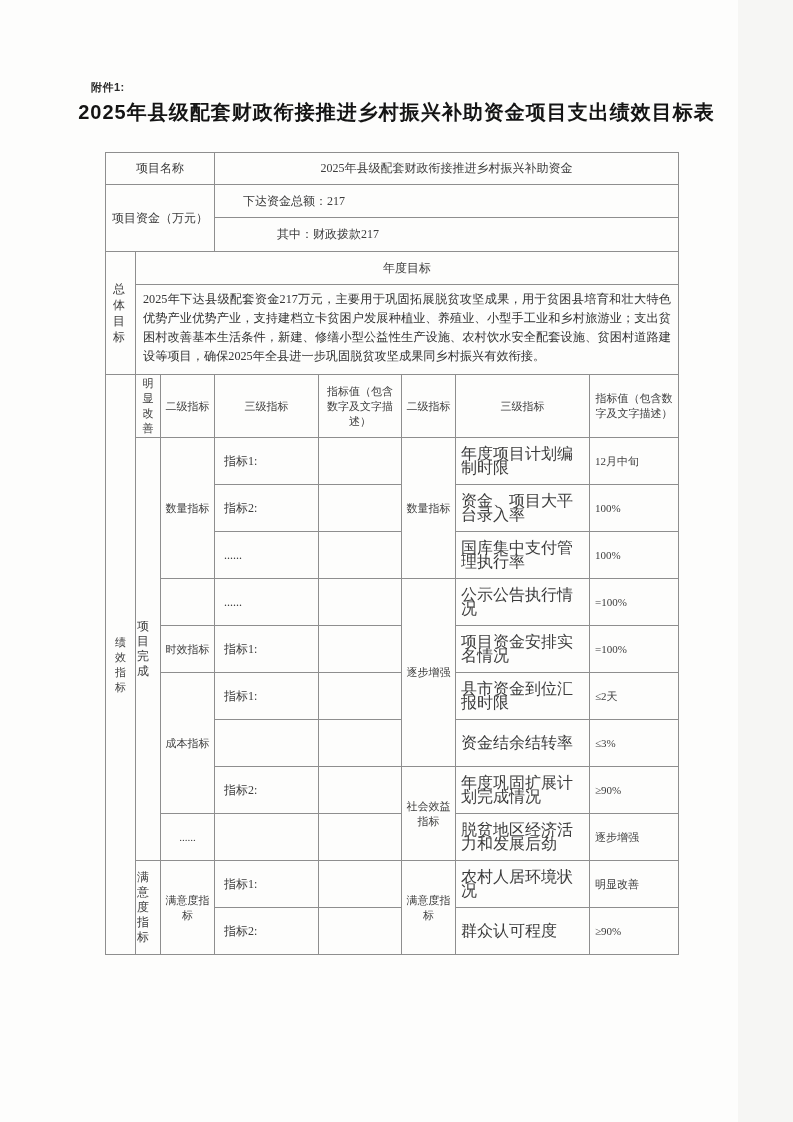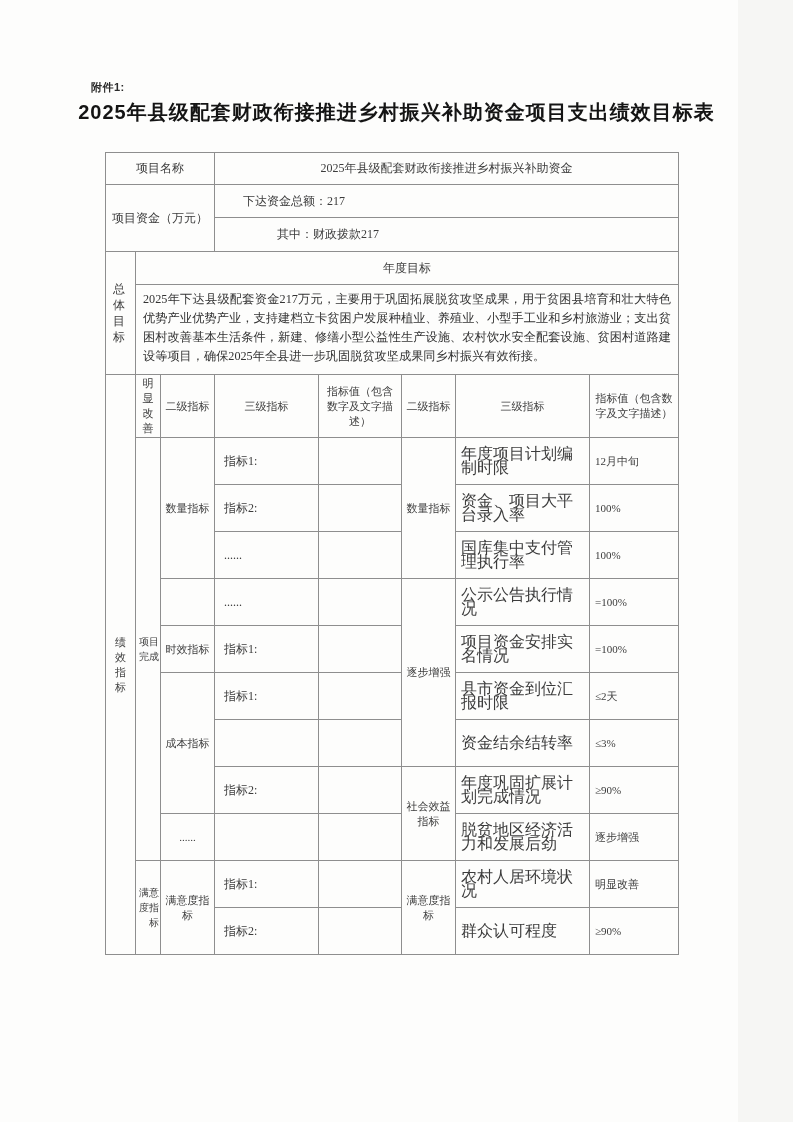--- a/index.html
+++ b/index.html
@@ -33,21 +33,21 @@
     width:573px;border-collapse:collapse;table-layout:fixed;
     font-size:12px;color:#3c3c3c;border-radius:23px;
   }
   table.main td{
     border:1px solid #8e8e8e;
     padding:1px 3px;vertical-align:middle;
     word-break:break-all;overflow:hidden;
   }
   .c{text-align:center;}
   .vlabel{padding:0 7px !important;line-height:16px;text-align:left;font-size:12px;}
-  .lv1{padding:0 1px !important;line-height:15px;text-align:right;font-size:10px;}
+  .lv1{padding:0 1px !important;line-height:15px;text-align:left;font-size:12px;}
   .g2{padding:1px !important;line-height:15px;text-align:center;font-size:11px;}
   .hdr td{font-size:11px;line-height:15px;text-align:center;padding:2px 2px;}
   .t3{padding-left:9px !important;font-size:12px;}
   .t3r{padding:1px 2px 1px 5px !important;font-size:16px;line-height:14px;}
   .valr{padding-left:5px !important;font-size:11px;}
   .pl28{padding-left:28px !important;}
   .pl62{padding-left:62px !important;}
   .para{
     padding:5px 7px !important;
     font-size:12.2px;line-height:19px;text-align:justify;

